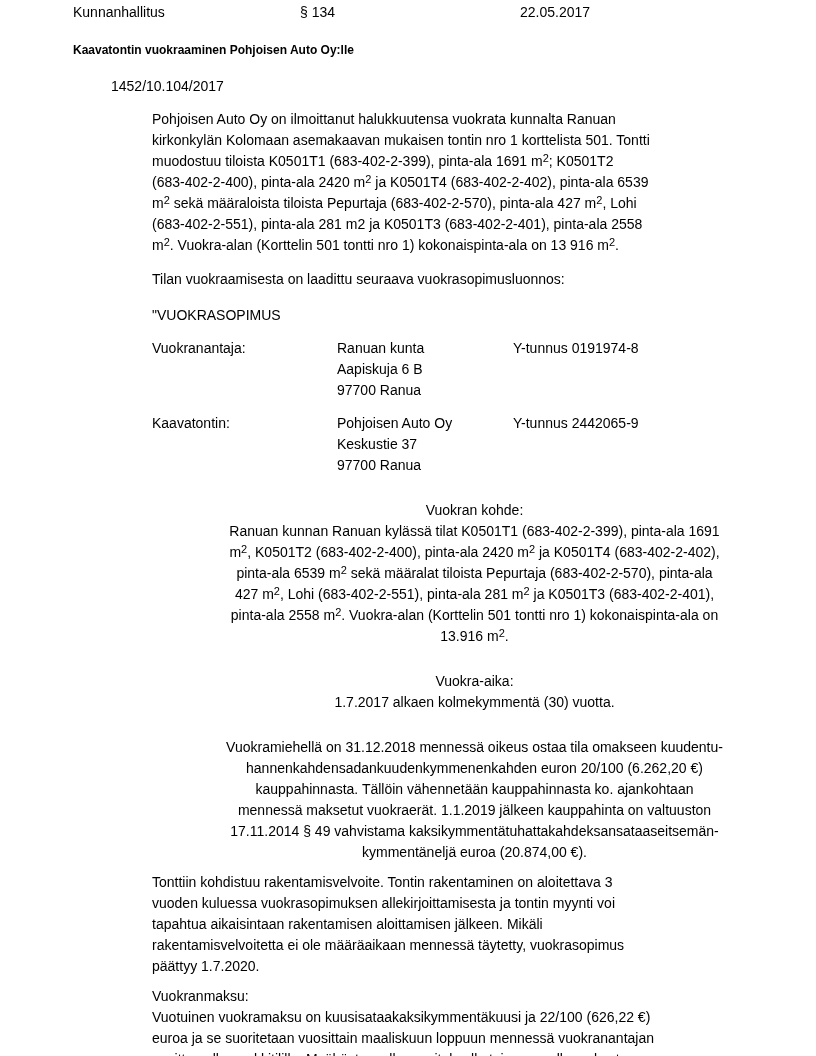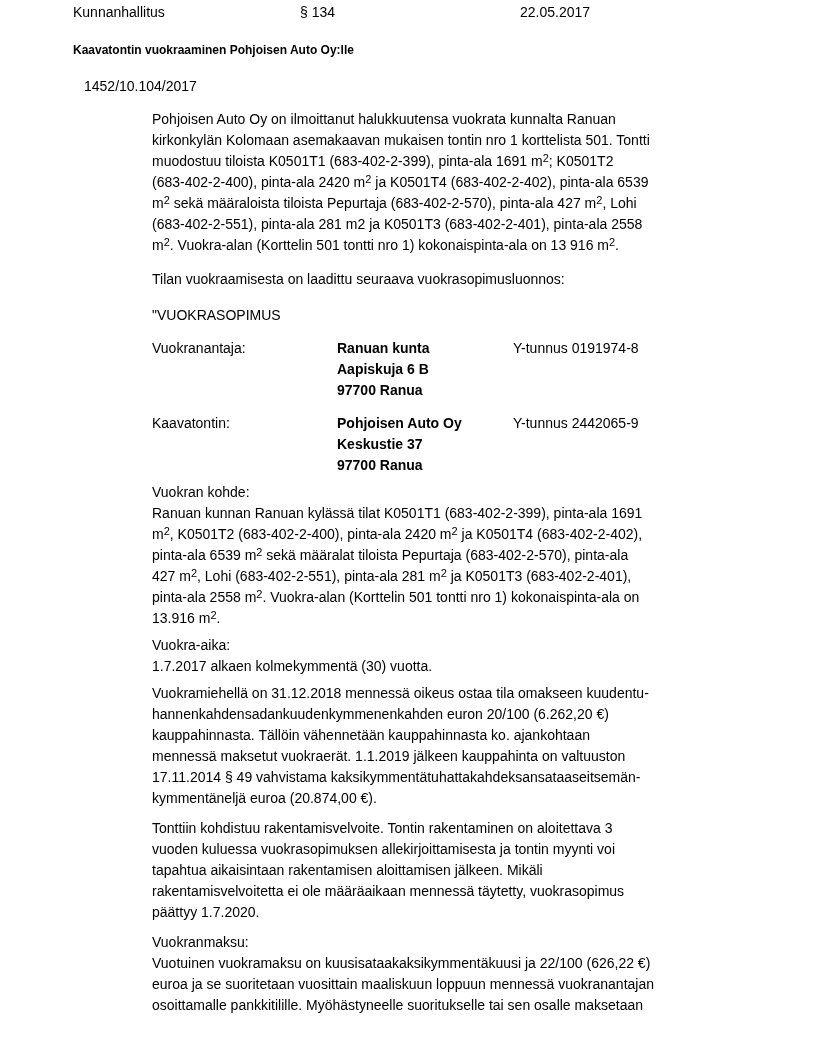--- a/index.html
+++ b/index.html
@@ -9,36 +9,36 @@
     font-family: "Liberation Sans", sans-serif;
     font-size: 14px; line-height: 21px;
   }
   .page { position: relative; width: 816px; height: 1056px; }
 
   .doc-header { margin: 2px 0 16px 73px; }
   .doc-header .h-org { display: inline-block; width: 227px; }
   .doc-header .h-sec { display: inline-block; width: 220px; }
 
   .title { margin: 13px 0 0 73px; font-size: 12px; line-height: 22px; font-weight: 700; }
-  .meta  { margin-left: 84px; }
+  .meta  { margin-left: 111px; }
   .case  { margin-top: 15px; }
   .sub   { margin-top: 21px; }
 
   .content { margin-left: 152px; width: 645px; }
   .pre { white-space: pre-line; }
 
   .mt9  { margin-top: 9px; }
-  .mt10 { margin-top: 6px; }
+  .mt10 { margin-top: 24px; text-align: center; }
   .mt12 { margin-top: 12px; }
   .mt13 { margin-top: 13px; }
   .mt15 { margin-top: 15px; }
 
   .party { display: flex; }
   .party .role { width: 185px; flex: none; }
-  .party .addr { width: 176px; flex: none; font-weight: bold; }
+  .party .addr { width: 176px; flex: none; }
 
   sup { font-size: 11px; line-height: 0; vertical-align: 4px; }
 </style>
 </head>
 <body>
 
 <div class="page">
 
   <div class="doc-header">
     <span class="h-org">Kunnanhallitus</span><span class="h-sec">§ 134</span><span class="h-date">22.05.2017</span>

